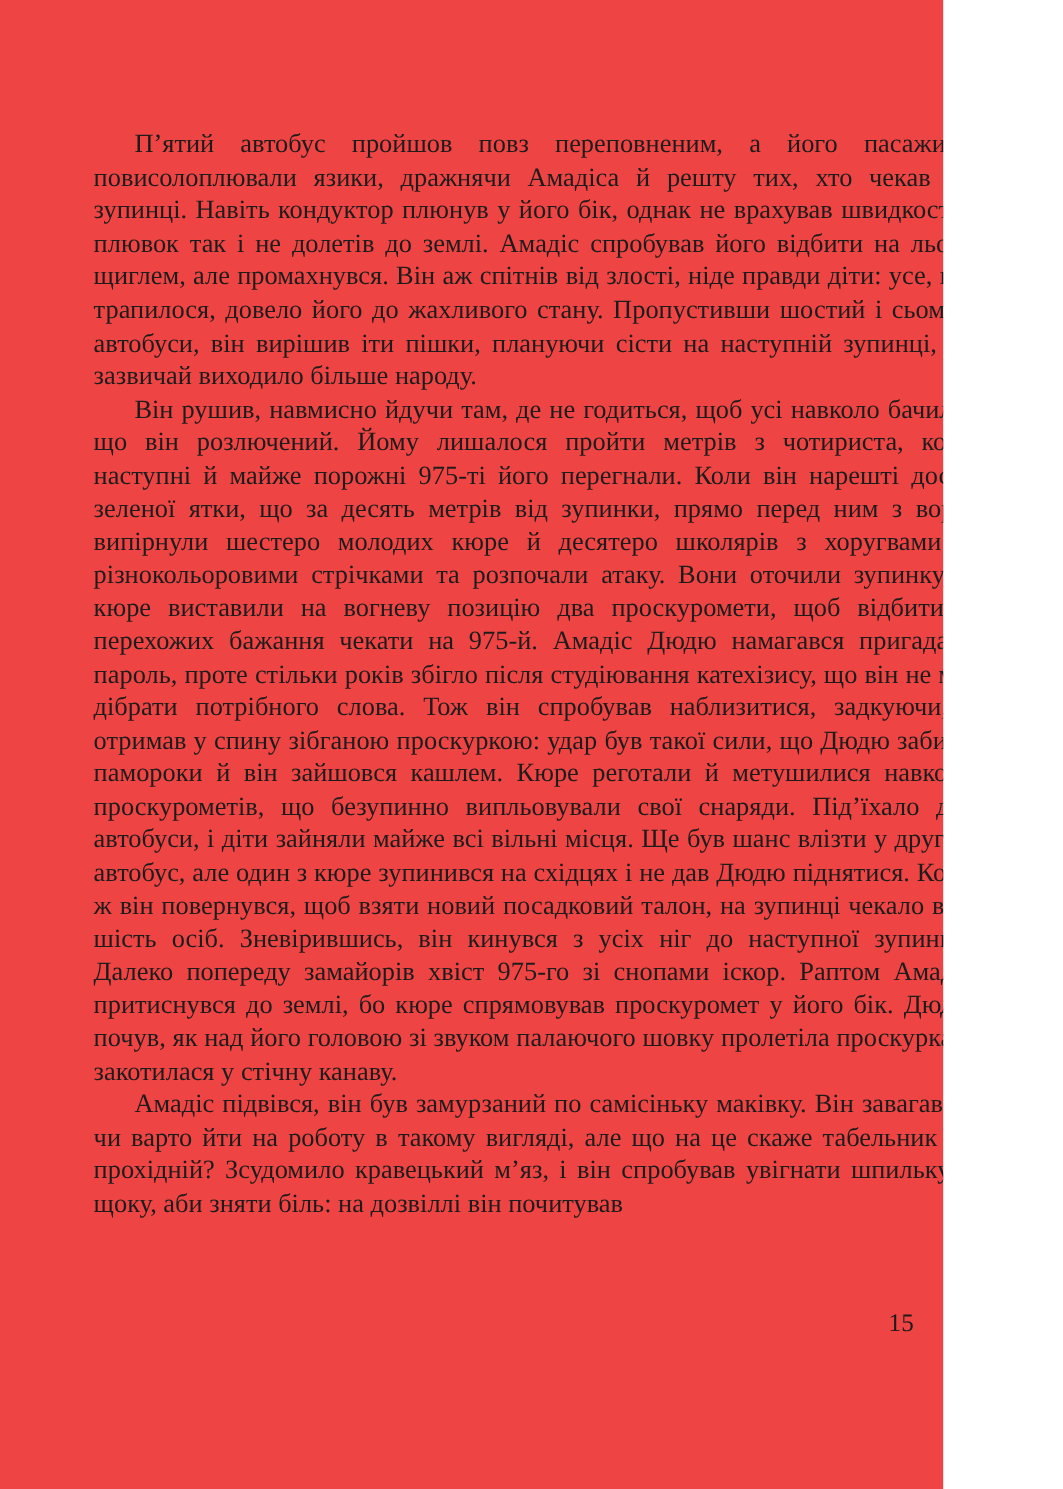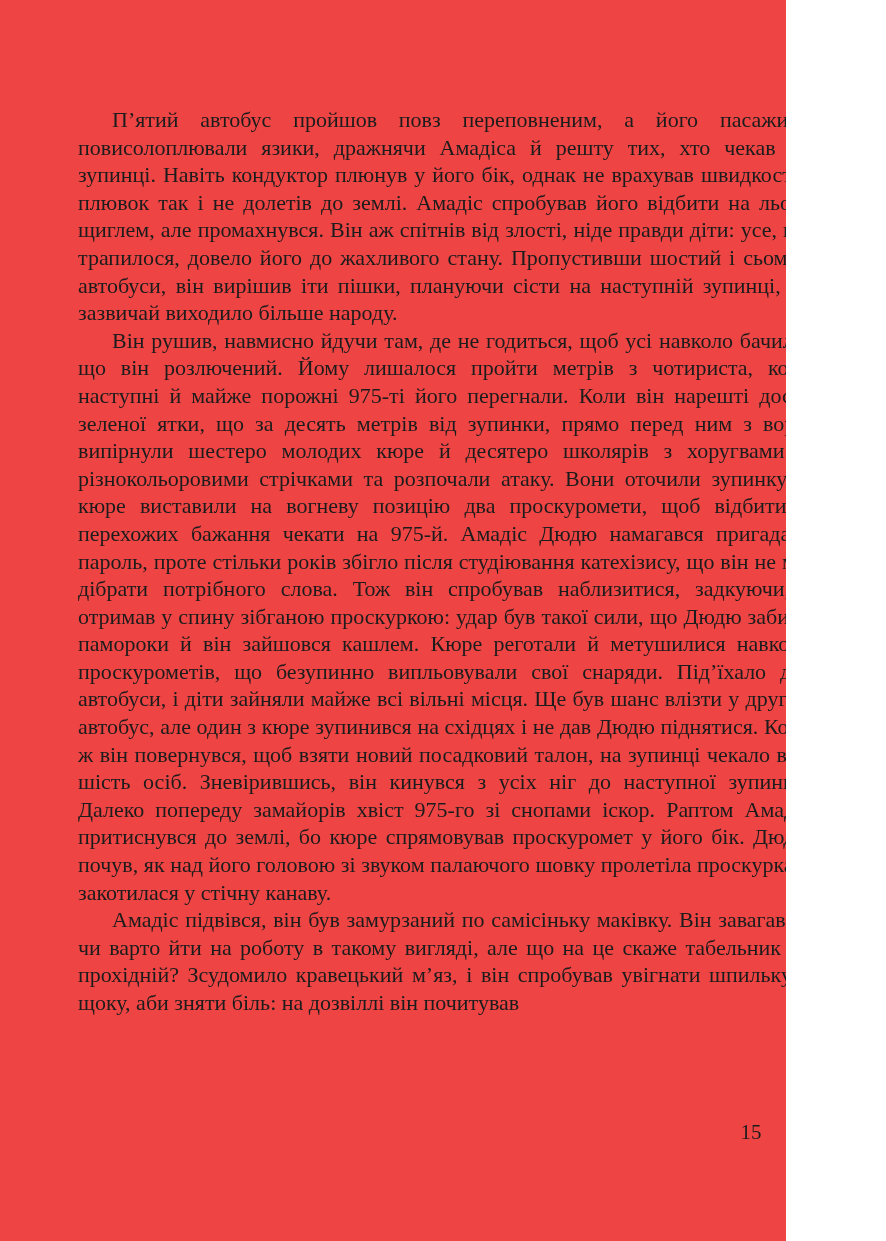--- a/index.html
+++ b/index.html
@@ -28,21 +28,21 @@
     hyphens: auto;
   }
   .text-block p {
     margin: 0;
     padding: 0;
     text-indent: 34px;
   }
   .page-number {
     position: absolute;
     left: 731px;
-    top: 1119px;
+    top: 1089px;
     width: 40px;
     text-align: center;
     color: #1c1c1c;
     font-size: 21px;
     line-height: 26px;
   }
 </style>
 </head>
 <body>
 

